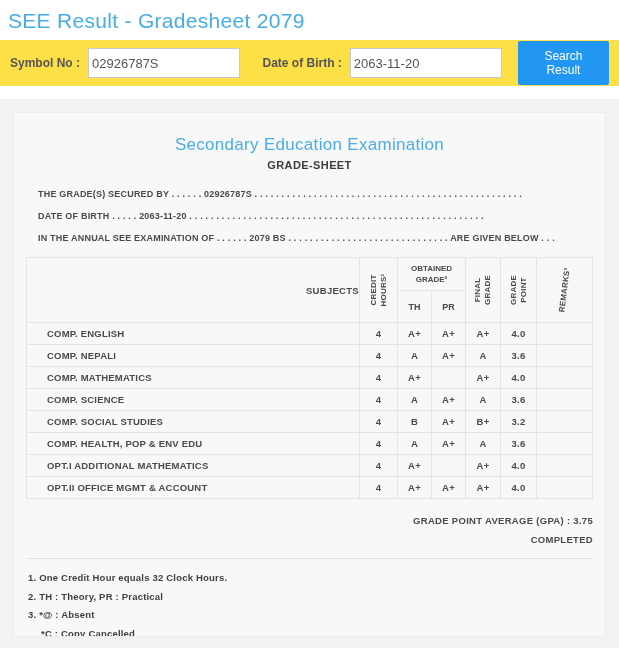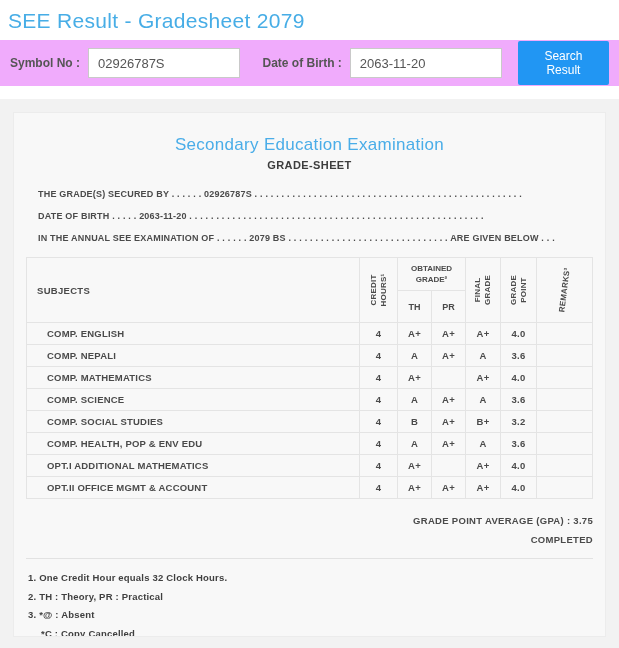--- a/index.html
+++ b/index.html
@@ -11,38 +11,38 @@
   
   .page-title {
     color: #47ade6;
     font-size: 21px;
     font-weight: 400;
     padding: 9px 8px 7px 8px;
     letter-spacing: .3px;
   }
   
   .form-bar {
-    background: #f0abfc;
+    background: #fde047;
     height: 46px;
     display: flex;
     align-items: center;
     padding: 0 10px;
   }
   .form-bar label {
     font-size: 12px;
     font-weight: 700;
     color: #555;
     white-space: nowrap;
   }
   .form-bar input {
     height: 30px;
     width: 152px;
     border: 1px solid #c9c9c9;
     background: #fff;
-    padding: 0 9px;
+    padding: 0 3px;
     font-size: 13px;
     color: #555;
     font-family: "Liberation Sans", sans-serif;
     margin-left: 8px;
     outline: none;
   }
   .gap { width: 26px; }
   .search-btn {
     margin-left: 16px;
     background: #2196f3;
@@ -100,21 +100,21 @@
     width: 100%;
     border-collapse: collapse;
     margin-top: 8px;
     color: #4a4a4a;
   }
   table.grades th, table.grades td {
     border: 1px solid #e4e4e4;
     font-weight: 700;
   }
   th.subjects-h {
-    text-align: left;
+    text-align: right;
     padding-left: 10px;
     font-size: 9.5px;
     letter-spacing: .3px;
     margin-left: 12px;
   }
   th.vcell { position: relative; height: 54px; }
   .rotwrap {
     position: absolute; inset: 0;
     display: flex; align-items: center; justify-content: center;
     overflow: visible;

